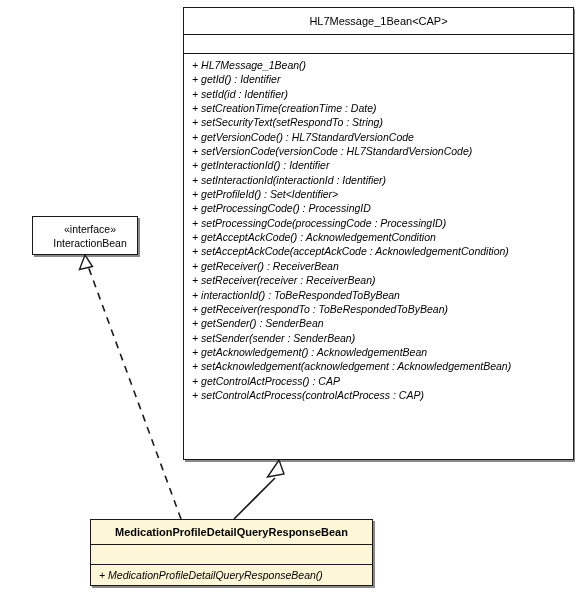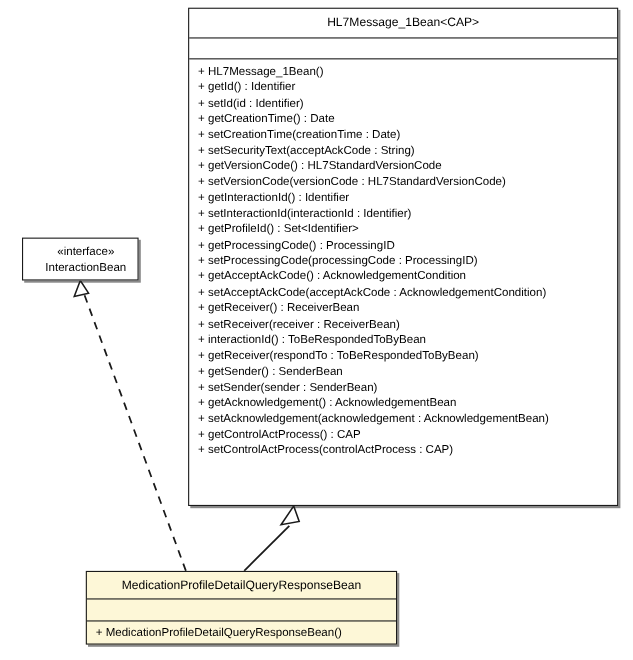--- a/index.html
+++ b/index.html
@@ -11,21 +11,21 @@
     width: 575px;
     height: 600px;
     position: relative;
     overflow: hidden;
     font-family: "Liberation Sans", sans-serif;
     color: #000000;
   }
 
   #diagram-canvas {
     position: absolute;
-    left: 4px;
+    left: 16px;
     top: 0;
     width: 557px;
     height: 600px;
   }
 
   
   #connectors {
     position: absolute;
     left: 0;
     top: 0;
@@ -60,20 +60,21 @@
     height: 19px;
   }
   .uml-ops {
     padding: 4px 0 4px 0;
   }
   .op-row {
     font-size: 10.5px;
     line-height: 14.35px;
     padding-left: 8px;
     white-space: nowrap;
+    font-style: italic;
   }
 
   
   #class-hl7message {
     left: 167px;
     top: 7px;
     width: 391px;
     height: 453px;
   }
 
@@ -103,20 +104,21 @@
   
   #class-medicationprofile {
     left: 74px;
     top: 519px;
     width: 283px;
     height: 67px;
     background: #fdf7d7;
   }
   #class-medicationprofile .uml-title {
     padding: 5px 4px 5px 4px;
+    font-weight: bold;
   }
   #class-medicationprofile .uml-attrs {
     height: 20px;
   }
   #class-medicationprofile .uml-ops {
     padding: 3px 0 3px 0;
   }
   #class-medicationprofile .op-row {
     font-size: 10.5px;
     line-height: 15px;
@@ -140,23 +142,22 @@
     </g>
   </svg>
 
   <div class="uml-box" id="class-hl7message">
     <div class="uml-compartment uml-title">HL7Message_1Bean&lt;CAP&gt;</div>
     <div class="uml-compartment uml-attrs"></div>
     <div class="uml-compartment uml-ops">
       <div class="op-row">+ HL7Message_1Bean()</div>
       <div class="op-row">+ getId() : Identifier</div>
       <div class="op-row">+ setId(id : Identifier)</div>
-      <div class="op-row">+ getCreationTime() : Date</div>
       <div class="op-row">+ setCreationTime(creationTime : Date)</div>
-      <div class="op-row">+ setSecurityText(acceptAckCode : String)</div>
+      <div class="op-row">+ setSecurityText(setRespondTo : String)</div>
       <div class="op-row">+ getVersionCode() : HL7StandardVersionCode</div>
       <div class="op-row">+ setVersionCode(versionCode : HL7StandardVersionCode)</div>
       <div class="op-row">+ getInteractionId() : Identifier</div>
       <div class="op-row">+ setInteractionId(interactionId : Identifier)</div>
       <div class="op-row">+ getProfileId() : Set&lt;Identifier&gt;</div>
       <div class="op-row">+ getProcessingCode() : ProcessingID</div>
       <div class="op-row">+ setProcessingCode(processingCode : ProcessingID)</div>
       <div class="op-row">+ getAcceptAckCode() : AcknowledgementCondition</div>
       <div class="op-row">+ setAcceptAckCode(acceptAckCode : AcknowledgementCondition)</div>
       <div class="op-row">+ getReceiver() : ReceiverBean</div>

